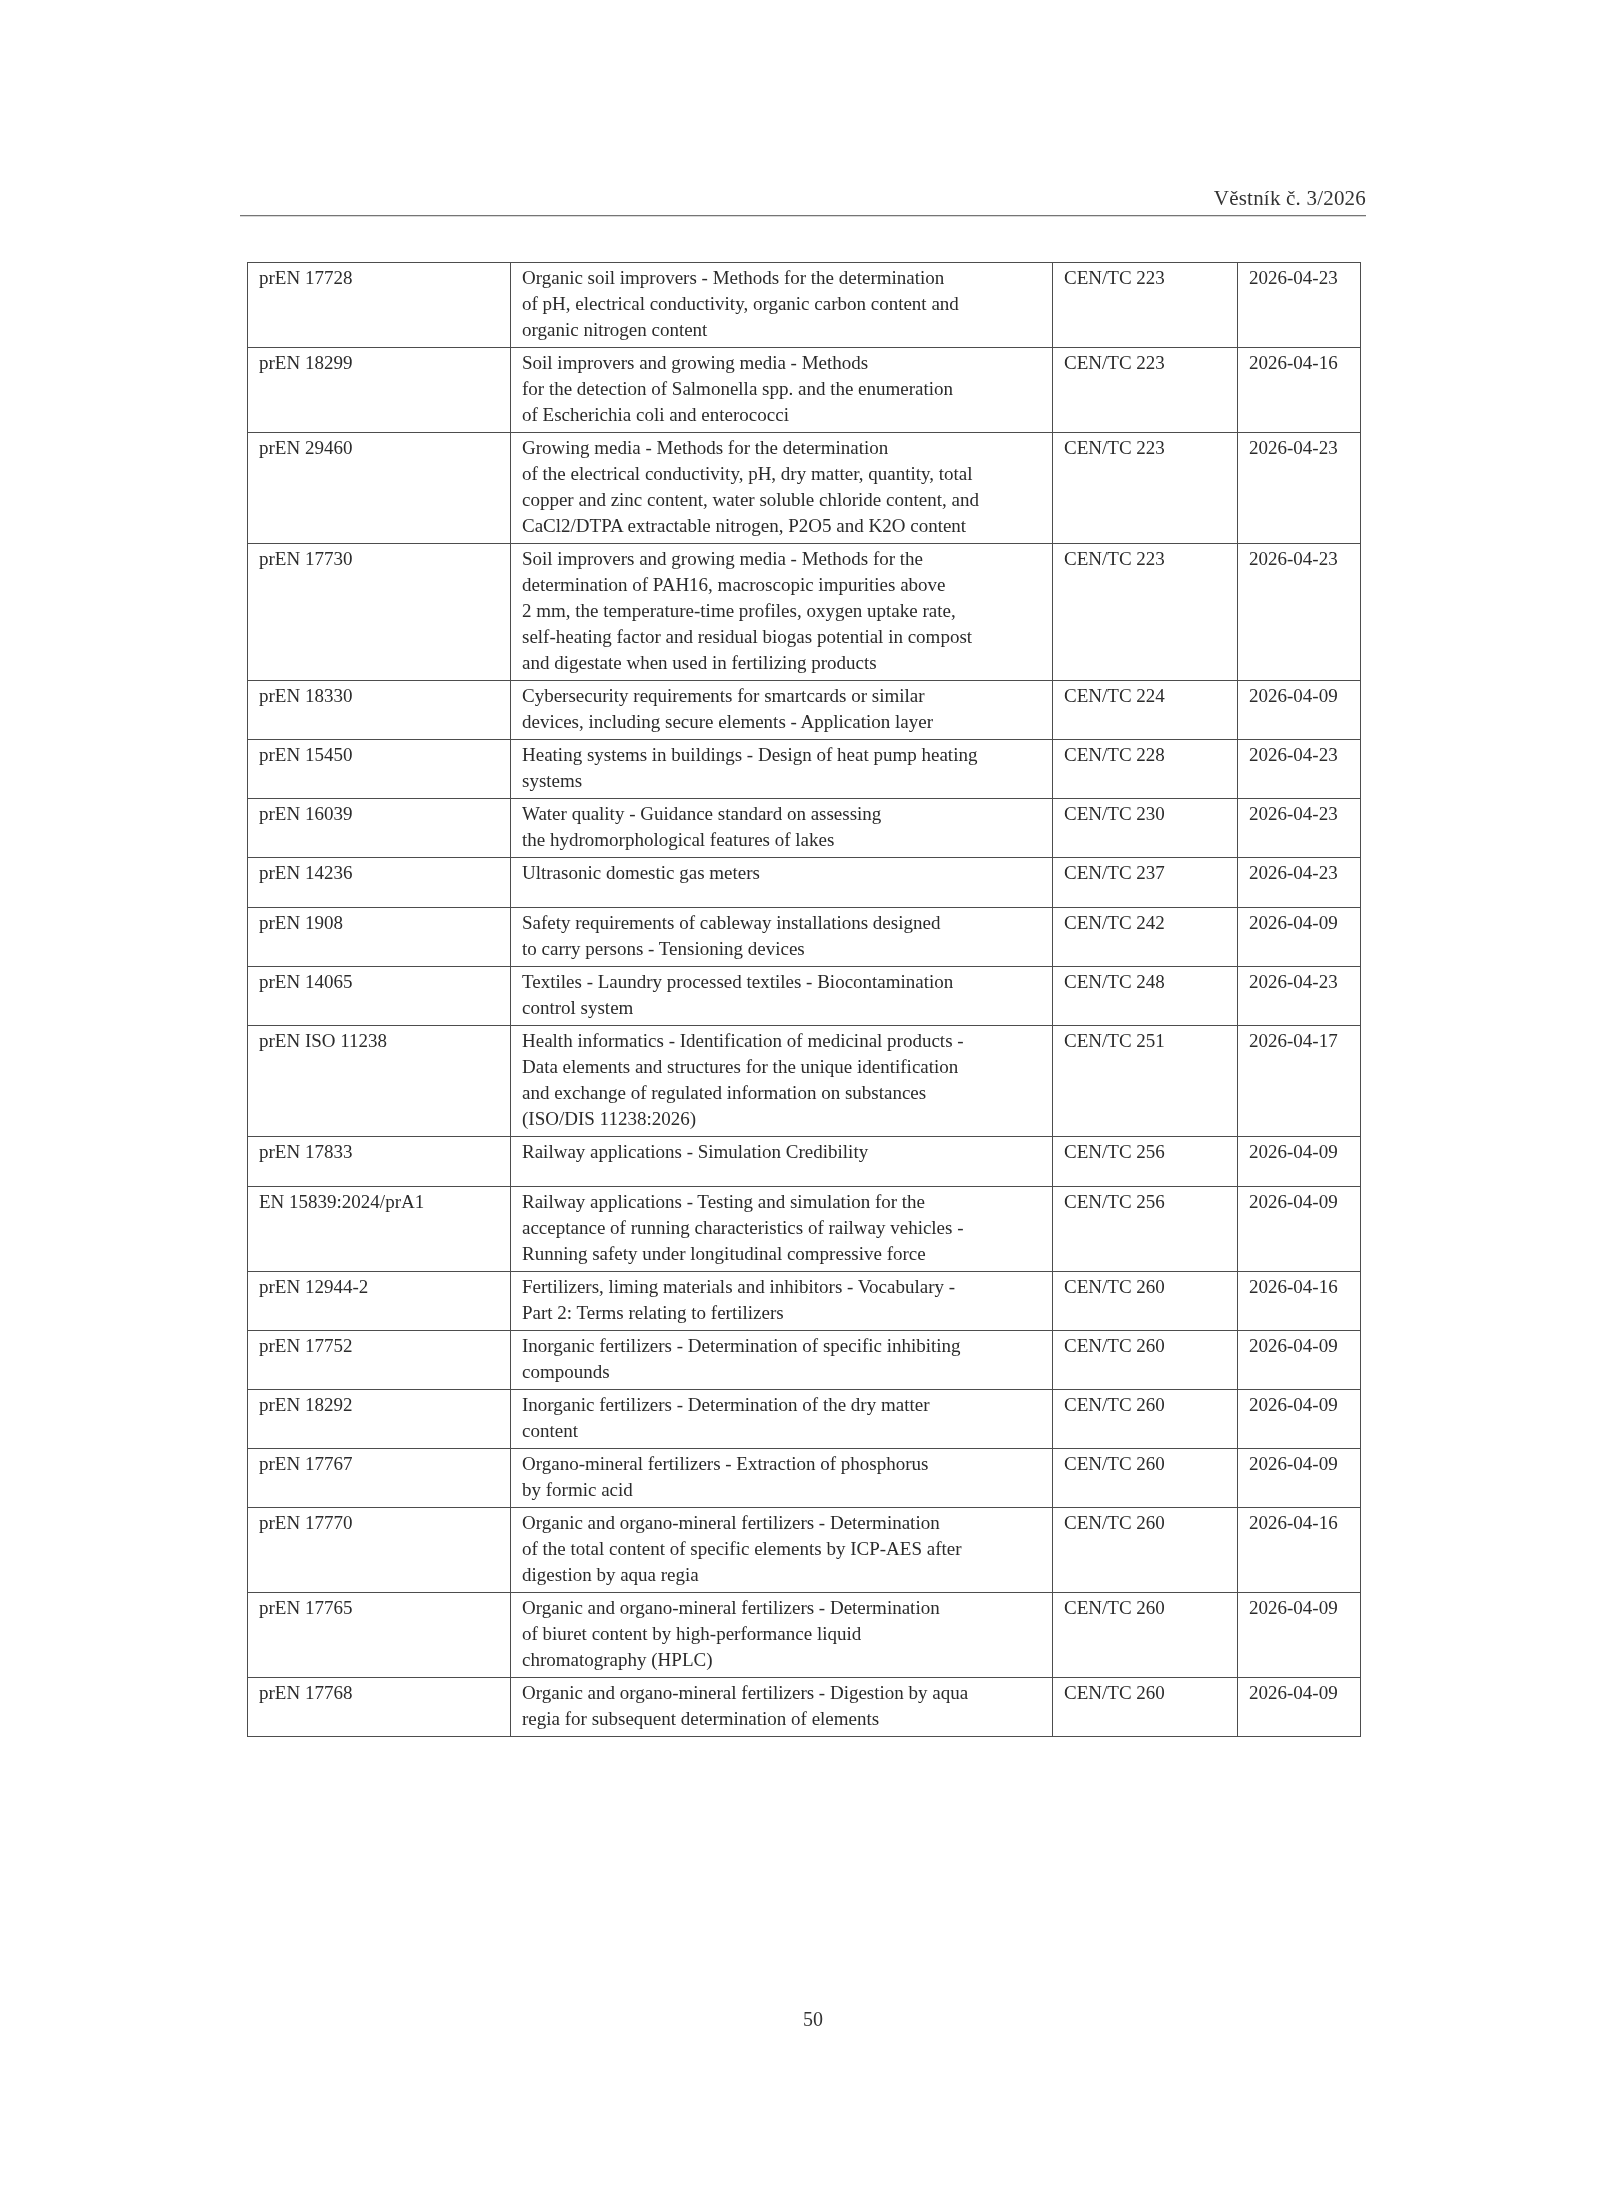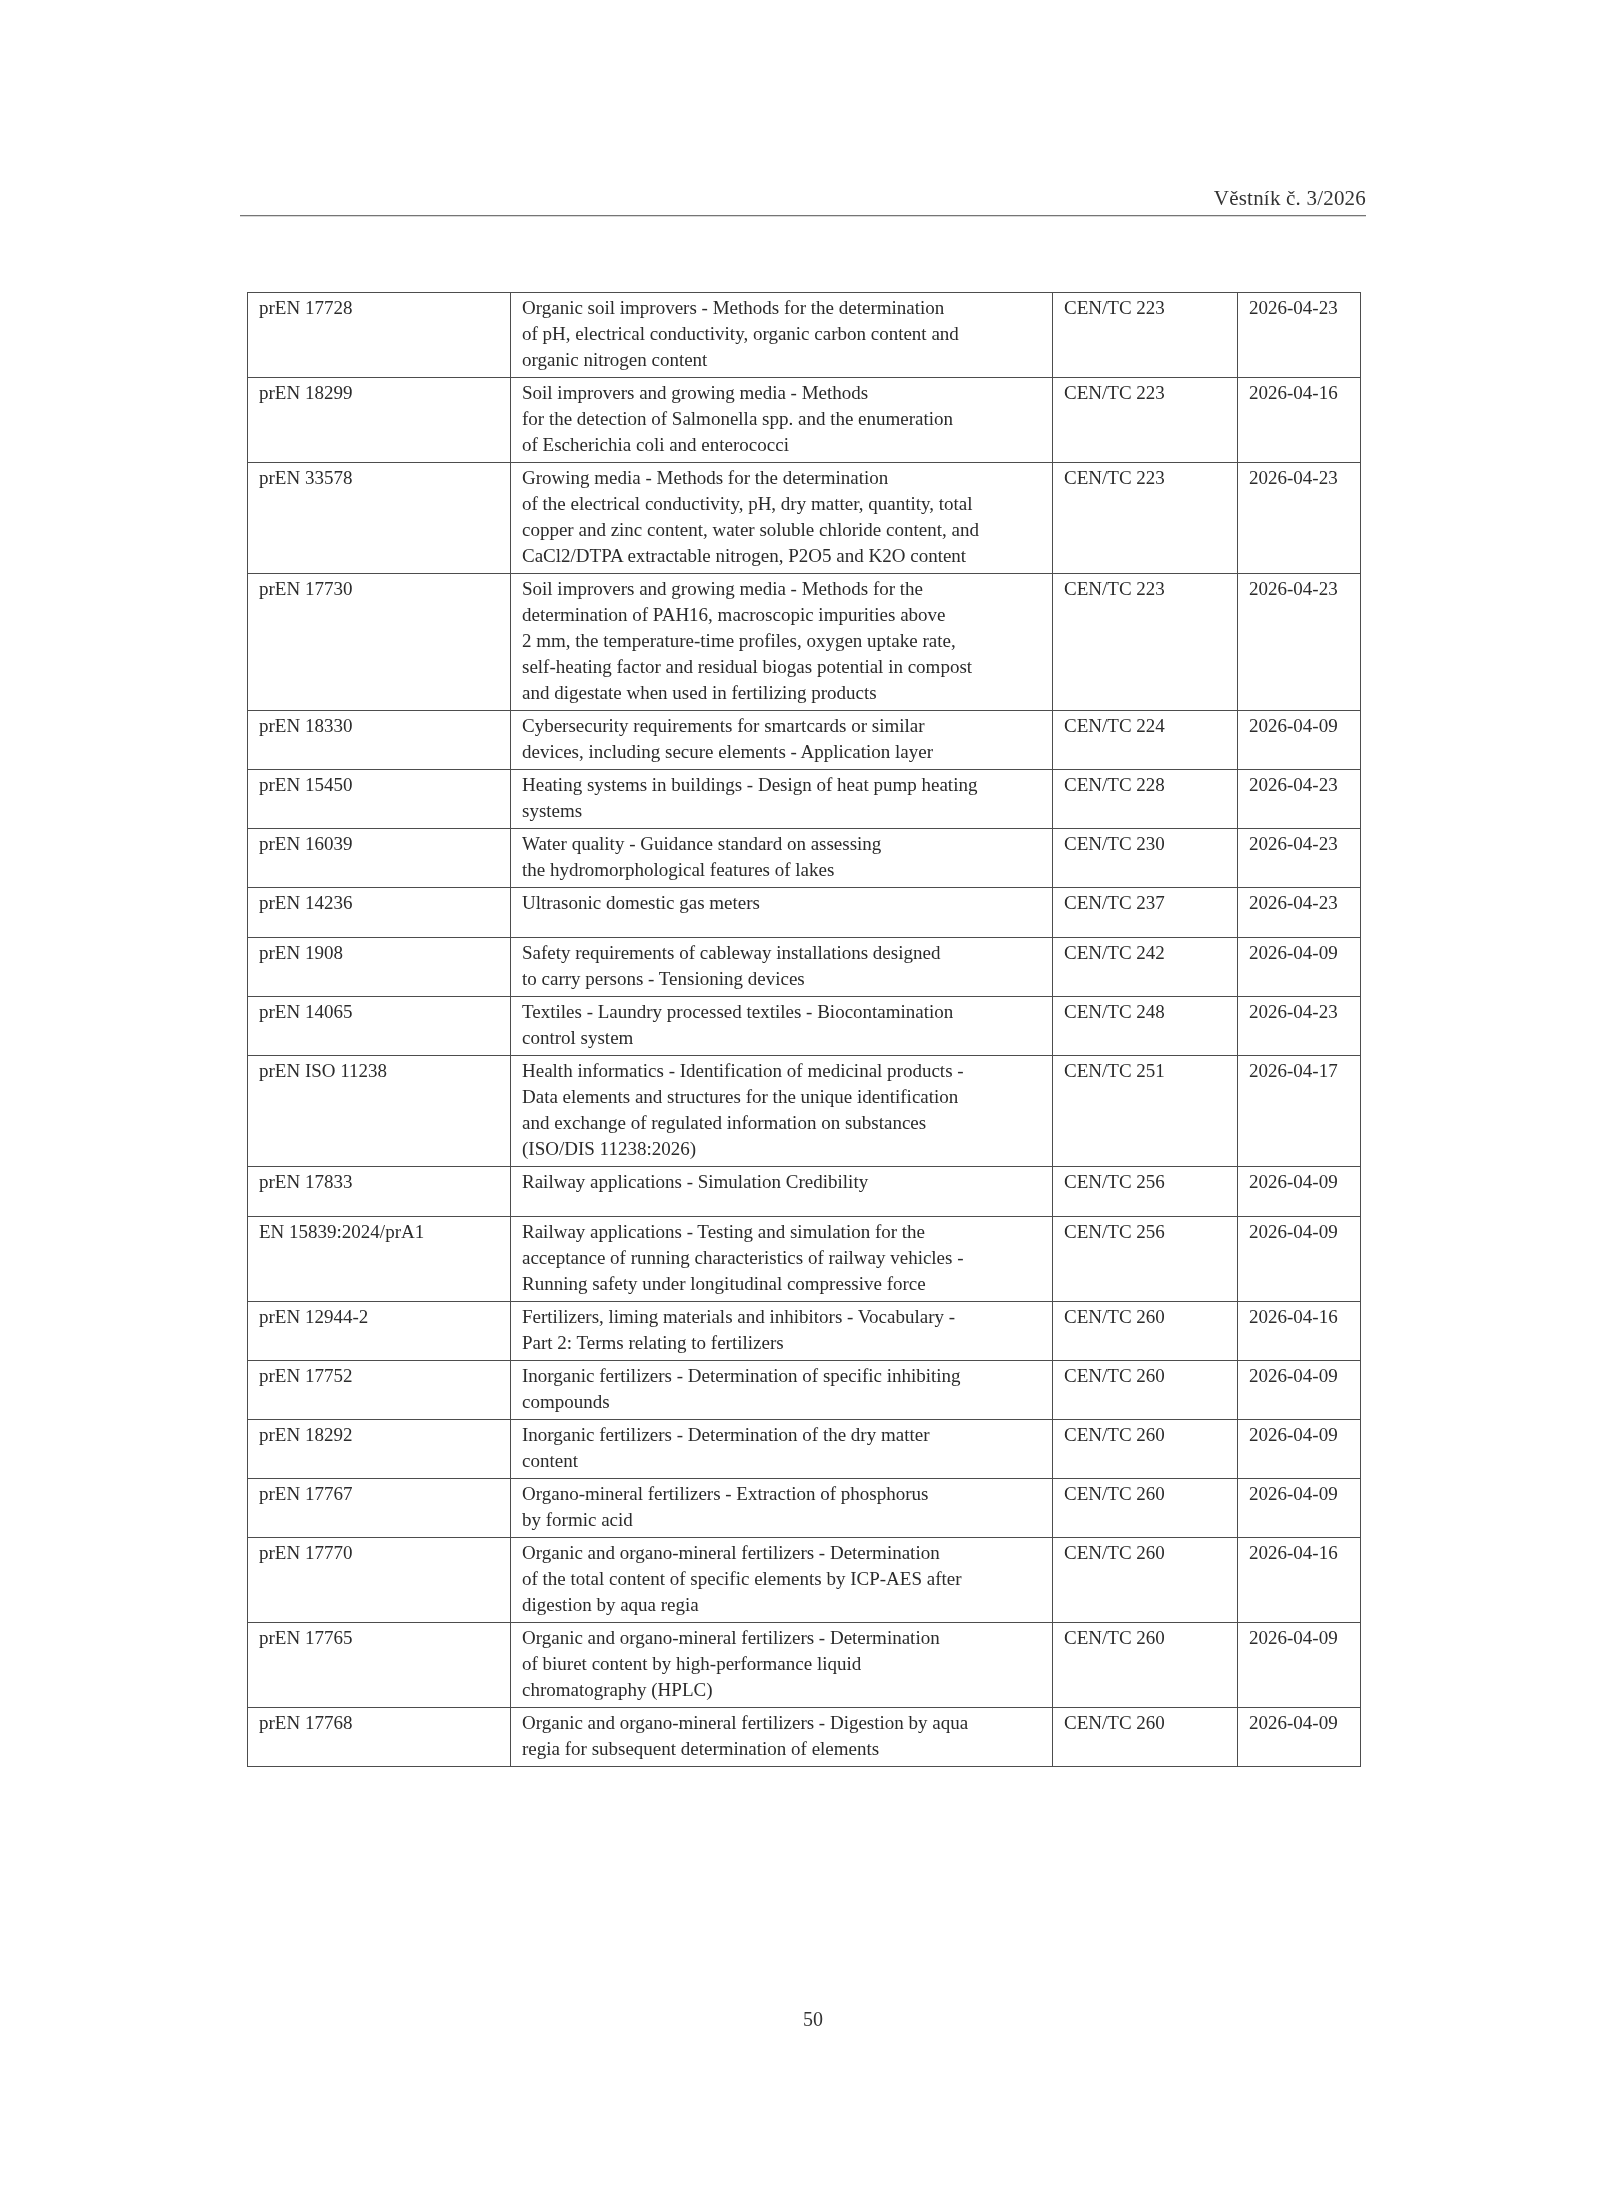--- a/index.html
+++ b/index.html
@@ -34,21 +34,20 @@
     background: #757575;
     border-bottom: 1px solid #d8d8d8;
   }
   table.doc-table {
     position: absolute;
     left: 247px;
     top: 262px;
     width: 1113px;
     border-collapse: collapse;
     table-layout: fixed;
-    margin-top: 30px;
   }
   col.c1 { width: 263px; }
   col.c2 { width: 542px; }
   col.c3 { width: 185px; }
   col.c4 { width: 123px; }
   .doc-table td {
     border: 1px solid #4d4d4d;
     vertical-align: top;
     padding: 2px 6px 4px 11px;
     font-size: 19px;
@@ -99,21 +98,21 @@
   </tr>
       <tr>
     <td>prEN 18299</td>
     <td>Soil improvers and growing media - Methods
 for the detection of Salmonella spp. and the enumeration
 of Escherichia coli and enterococci</td>
     <td>CEN/TC 223</td>
     <td>2026-04-16</td>
   </tr>
       <tr>
-    <td>prEN 33578</td>
+    <td>prEN 29460</td>
     <td>Growing media - Methods for the determination
 of the electrical conductivity, pH, dry matter, quantity, total
 copper and zinc content, water soluble chloride content, and
 CaCl2/DTPA extractable nitrogen, P2O5 and K2O content</td>
     <td>CEN/TC 223</td>
     <td>2026-04-23</td>
   </tr>
       <tr>
     <td>prEN 17730</td>
     <td>Soil improvers and growing media - Methods for the

